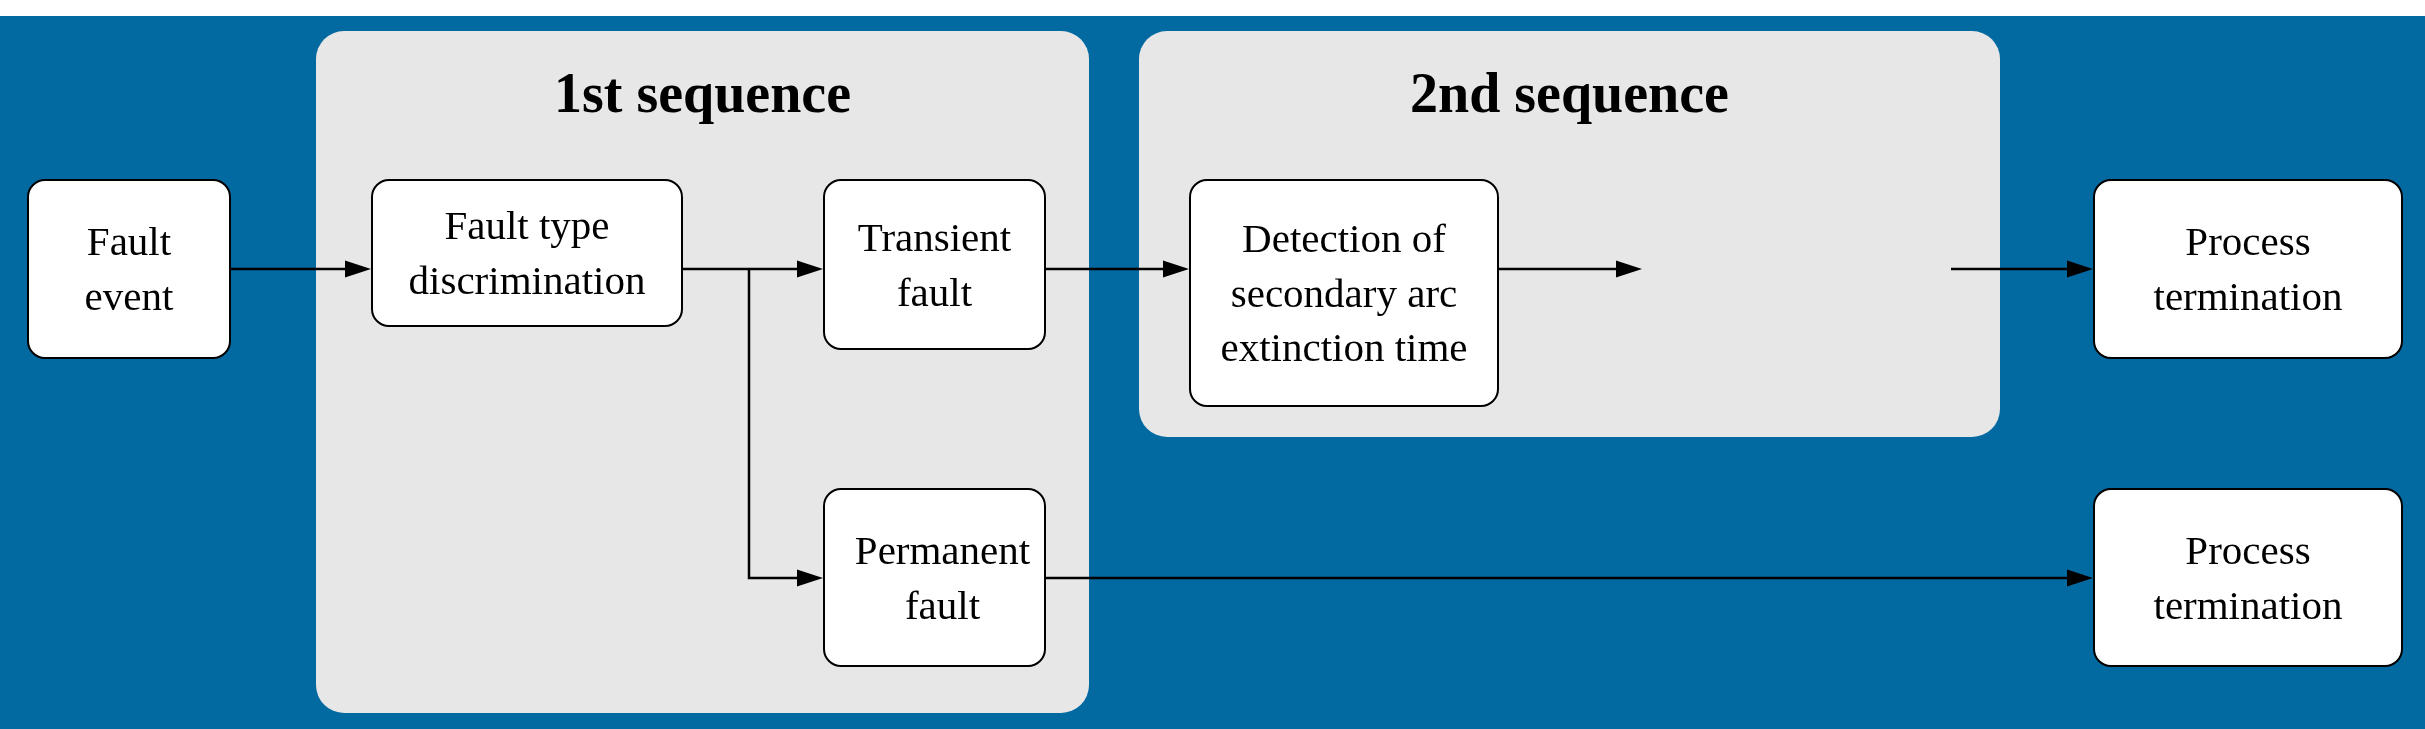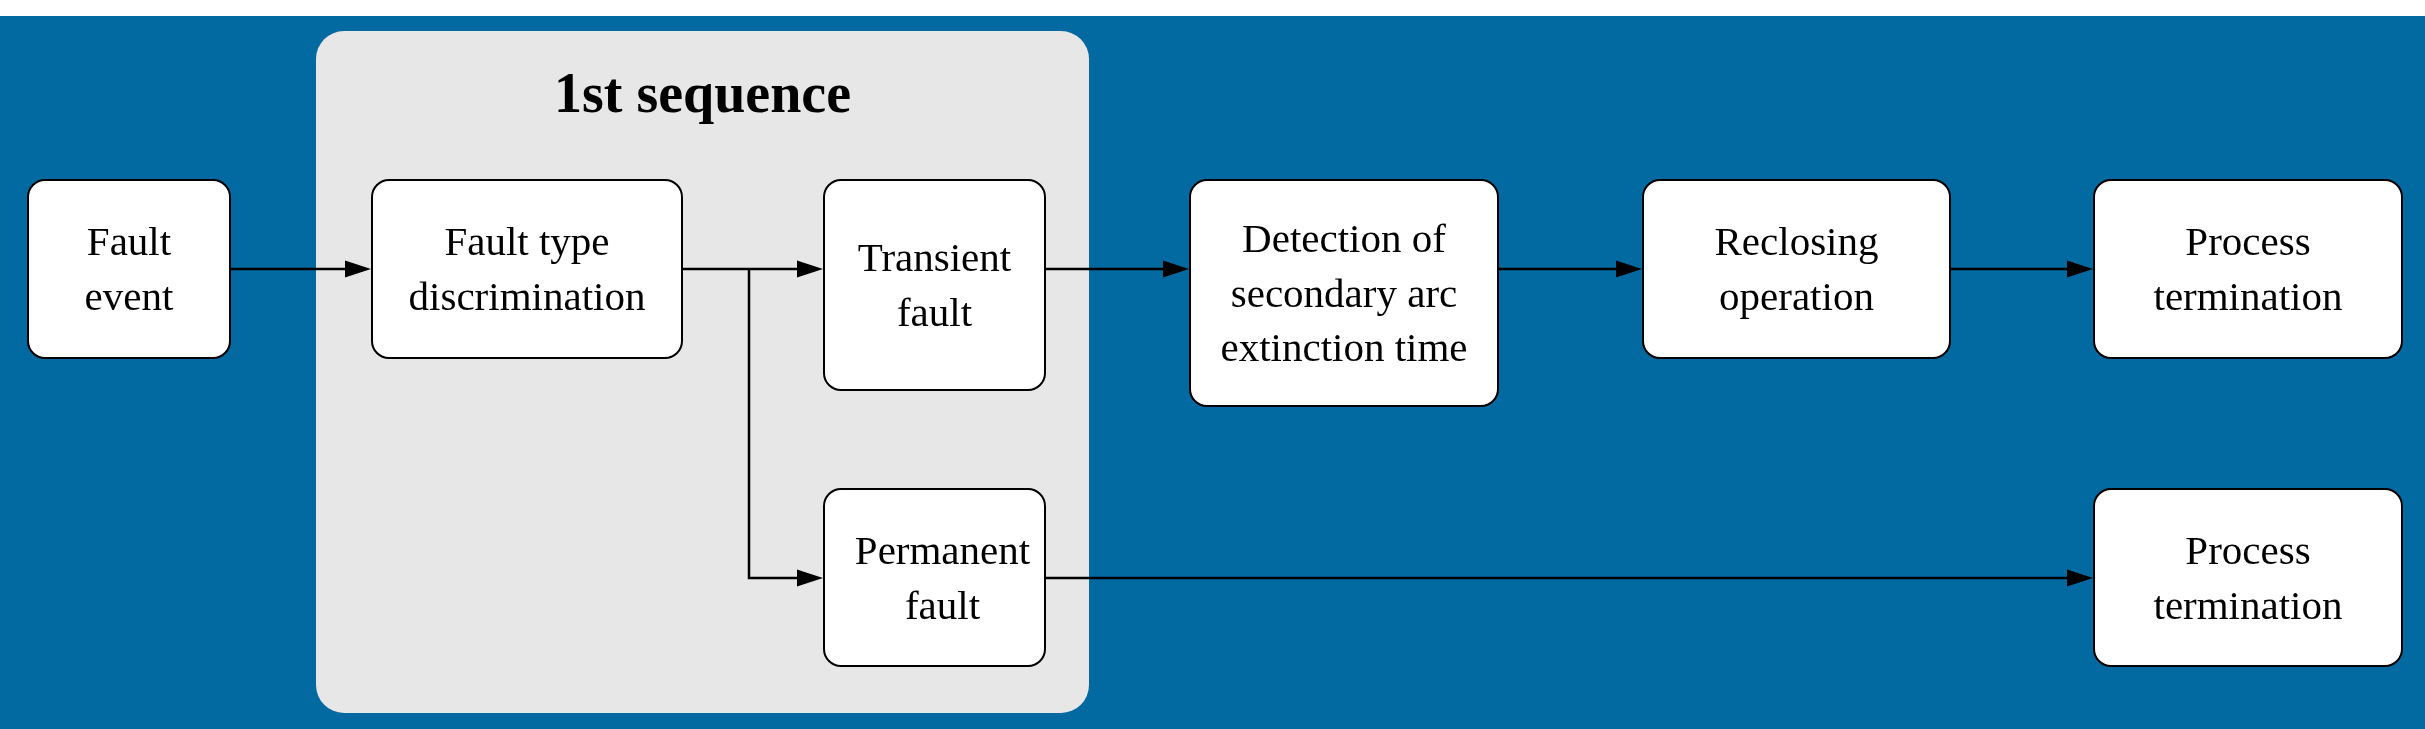--- a/index.html
+++ b/index.html
@@ -34,41 +34,44 @@
     border:2.3px solid #000;
     border-radius:18px;
     display:flex;align-items:center;justify-content:center;
     text-align:center;
     font-size:41px;
     line-height:1.33;
     white-space:pre-line;
     box-sizing:border-box;
   }
   #node-fault-event{left:27px;top:163px;width:204px;height:180px;}
-  #node-fault-type-discrimination{left:371px;top:163px;width:312px;height:180px;}
-  #node-transient-fault{left:823px;top:163px;width:223px;height:212px;}
+  #node-fault-type-discrimination{left:371px;top:163px;width:312px;height:148px;}
+  #node-transient-fault{left:823px;top:163px;width:223px;height:171px;}
   #node-detection-secondary-arc{left:1189px;top:163px;width:310px;height:228px;}
   #node-reclosing-operation{left:1642px;top:163px;width:309px;height:180px;}
   #node-process-termination-top{left:2093px;top:163px;width:310px;height:180px;}
   #node-permanent-fault{left:823px;top:472px;width:223px;height:179px;padding-left:16px;}
   #node-process-termination-bottom{left:2093px;top:472px;width:310px;height:179px;}
   svg.edges{
     position:absolute;left:0;top:0;width:2425px;height:729px;
     pointer-events:none;
   }
   svg.edges line, svg.edges polyline{stroke:#000;stroke-width:2.5;fill:none;}
   svg.edges polygon{fill:#000;stroke:none;}
 </style>
 </head>
 <body>
 
 <div class="canvas">
 
   <div class="region" id="region-seq1">
     <div class="region-label">1st sequence</div>
+  </div>
+  <div class="region" id="region-seq2">
+    <div class="region-label">2nd sequence</div>
   </div>
 
   <svg class="edges" viewBox="0 0 2425 729">
     <g>
       <line x1="231" y1="253" x2="347" y2="253"></line>
       <polygon points="371,253 345,244.5 345,261.5"></polygon>
     </g>
     <g>
       <line x1="683" y1="253" x2="799" y2="253"></line>
       <polygon points="823,253 797,244.5 797,261.5"></polygon>
@@ -105,24 +108,20 @@
   </div>
   <div class="node" id="node-transient-fault">
     <span>Transient
 fault</span>
   </div>
   <div class="node" id="node-detection-secondary-arc">
     <span>Detection of
 secondary arc
 extinction time</span>
   </div>
-  <div class="node" id="node-reclosing-operation">
-    <span>Reclosing
-operation</span>
-  </div>
   <div class="node" id="node-process-termination-top">
     <span>Process
 termination</span>
   </div>
   <div class="node" id="node-permanent-fault">
     <span>Permanent
 fault</span>
   </div>
   <div class="node" id="node-process-termination-bottom">
     <span>Process

